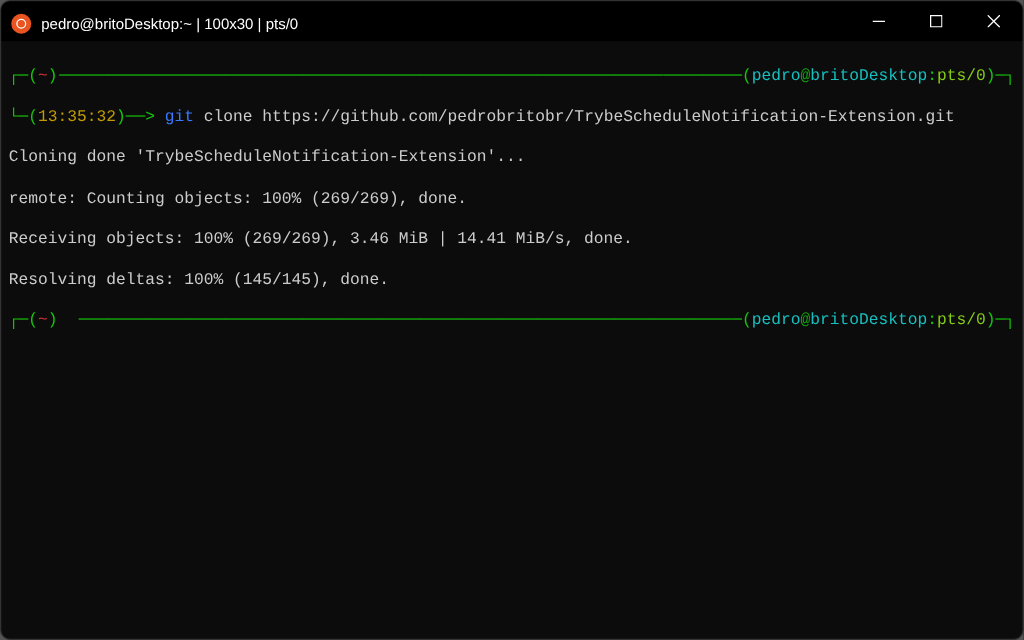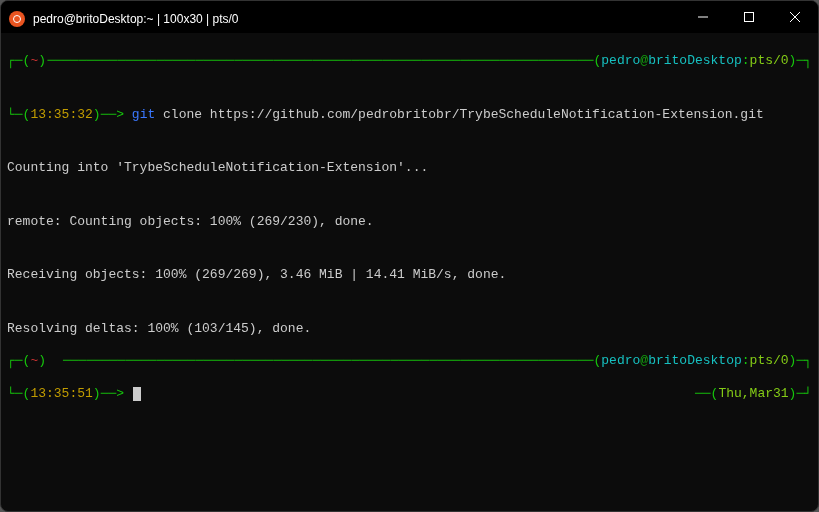--- a/index.html
+++ b/index.html
@@ -71,21 +71,21 @@
   }
   .win-btn svg { width: 10px; height: 10px; }
   .terminal {
     flex: 1;
     padding: 4px 6px;
     color: #cccccc;
     line-height: 1.25;
     white-space: pre;
     overflow: hidden;
   }
-  .ln { display: block; margin-top: 21px; }
+  .ln { display: block; }
   .c-red { color: #cc3333; }
   .c-cyan { color: #16c0c0; text-align: right; }
   .c-green { color: #13a10e; }
   .c-brgreen { color: #16c60c; }
   .c-yellow { color: #c19c00; }
   .c-bryellow { color: #84cc16; }
   .c-blue { color: #3b78ff; }
   .c-white { color: #cccccc; }
   .cursor {
     display: inline-block;
@@ -121,20 +121,19 @@
             <line x1="0" y1="0" x2="10" y2="10" stroke="#fff" stroke-width="1"></line>
             <line x1="10" y1="0" x2="0" y2="10" stroke="#fff" stroke-width="1"></line>
           </svg>
       </div>
     </div>
   </div>
 
   <div class="terminal">
 <div class="row"><span><span class="c-brgreen">┌─(</span><span class="c-red">~</span><span class="c-brgreen">)</span></span><span class="right"><span class="c-brgreen">──────────────────────────────────────────────────────────────────────(</span><span class="c-cyan">pedro</span><span class="c-green">@</span><span class="c-cyan">britoDesktop</span><span class="c-brgreen">:</span><span class="c-bryellow">pts/0</span><span class="c-brgreen">)─┐</span></span></div>
 <span class="ln"><span class="c-brgreen">└─(</span><span class="c-yellow">13:35:32</span><span class="c-brgreen">)──&gt; </span><span class="c-blue">git</span><span class="c-white"> clone https://github.com/pedrobritobr/TrybeScheduleNotification-Extension.git</span></span>
-<span class="ln c-white">Counting into 'TrybeScheduleNotification-Extension'...</span>
-<span class="ln c-white">remote: Counting objects: 100% (269/230), done.</span>
+<span class="ln c-white">Cloning done 'TrybeScheduleNotification-Extension'...</span>
+<span class="ln c-white">remote: Counting objects: 100% (269/269), done.</span>
 <span class="ln c-white">Receiving objects: 100% (269/269), 3.46 MiB | 14.41 MiB/s, done.</span>
-<span class="ln c-white">Resolving deltas: 100% (103/145), done.</span>
+<span class="ln c-white">Resolving deltas: 100% (145/145), done.</span>
 <div class="row"><span><span class="c-brgreen">┌─(</span><span class="c-red">~</span><span class="c-brgreen">)</span></span><span class="right"><span class="c-brgreen">────────────────────────────────────────────────────────────────────(</span><span class="c-cyan">pedro</span><span class="c-green">@</span><span class="c-cyan">britoDesktop</span><span class="c-brgreen">:</span><span class="c-bryellow">pts/0</span><span class="c-brgreen">)─┐</span></span></div>
-<div class="row"><span><span class="c-brgreen">└─(</span><span class="c-yellow">13:35:51</span><span class="c-brgreen">)──&gt; </span><span class="cursor"></span></span><span class="right"><span class="c-brgreen">──(</span><span class="c-bryellow">Thu,Mar31</span><span class="c-brgreen">)─┘</span></span></div>
   </div>
 </div>
 
 </body></html>

